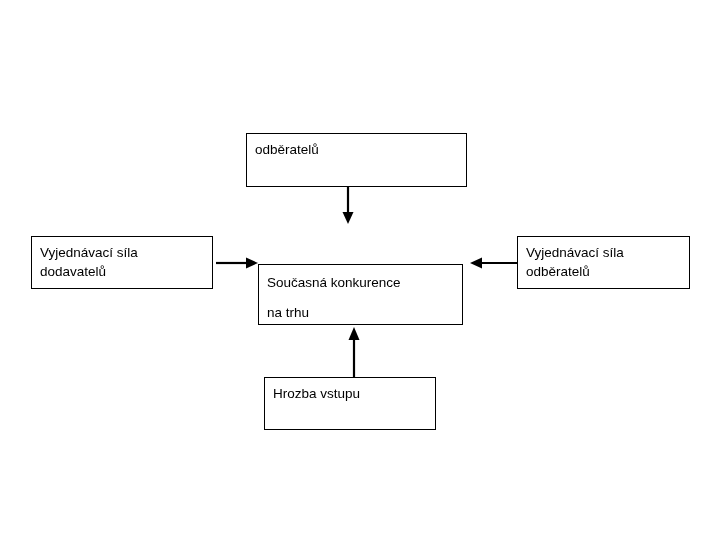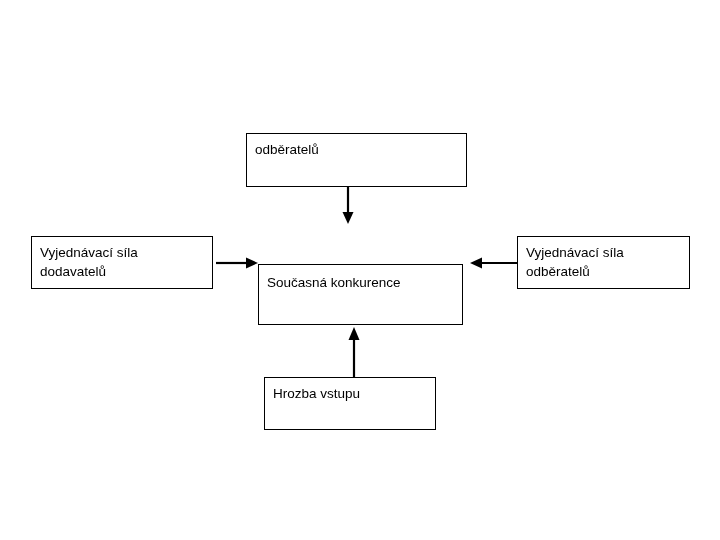--- a/index.html
+++ b/index.html
@@ -103,20 +103,21 @@
     <span class="line">odběratelů</span>
   </div>
 
   <div class="node" id="node-suppliers">
     <span class="line">Vyjednávací síla</span>
     <span class="line">dodavatelů</span>
   </div>
 
   <div class="node" id="node-rivalry">
     <span class="line">Současná konkurence</span>
+    <span class="line">na trhu</span>
   </div>
 
   <div class="node" id="node-buyers">
     <span class="line">Vyjednávací síla</span>
     <span class="line">odběratelů</span>
   </div>
 
   <div class="node" id="node-substitutes">
     <span class="line">Hrozba vstupu</span>
   </div>

